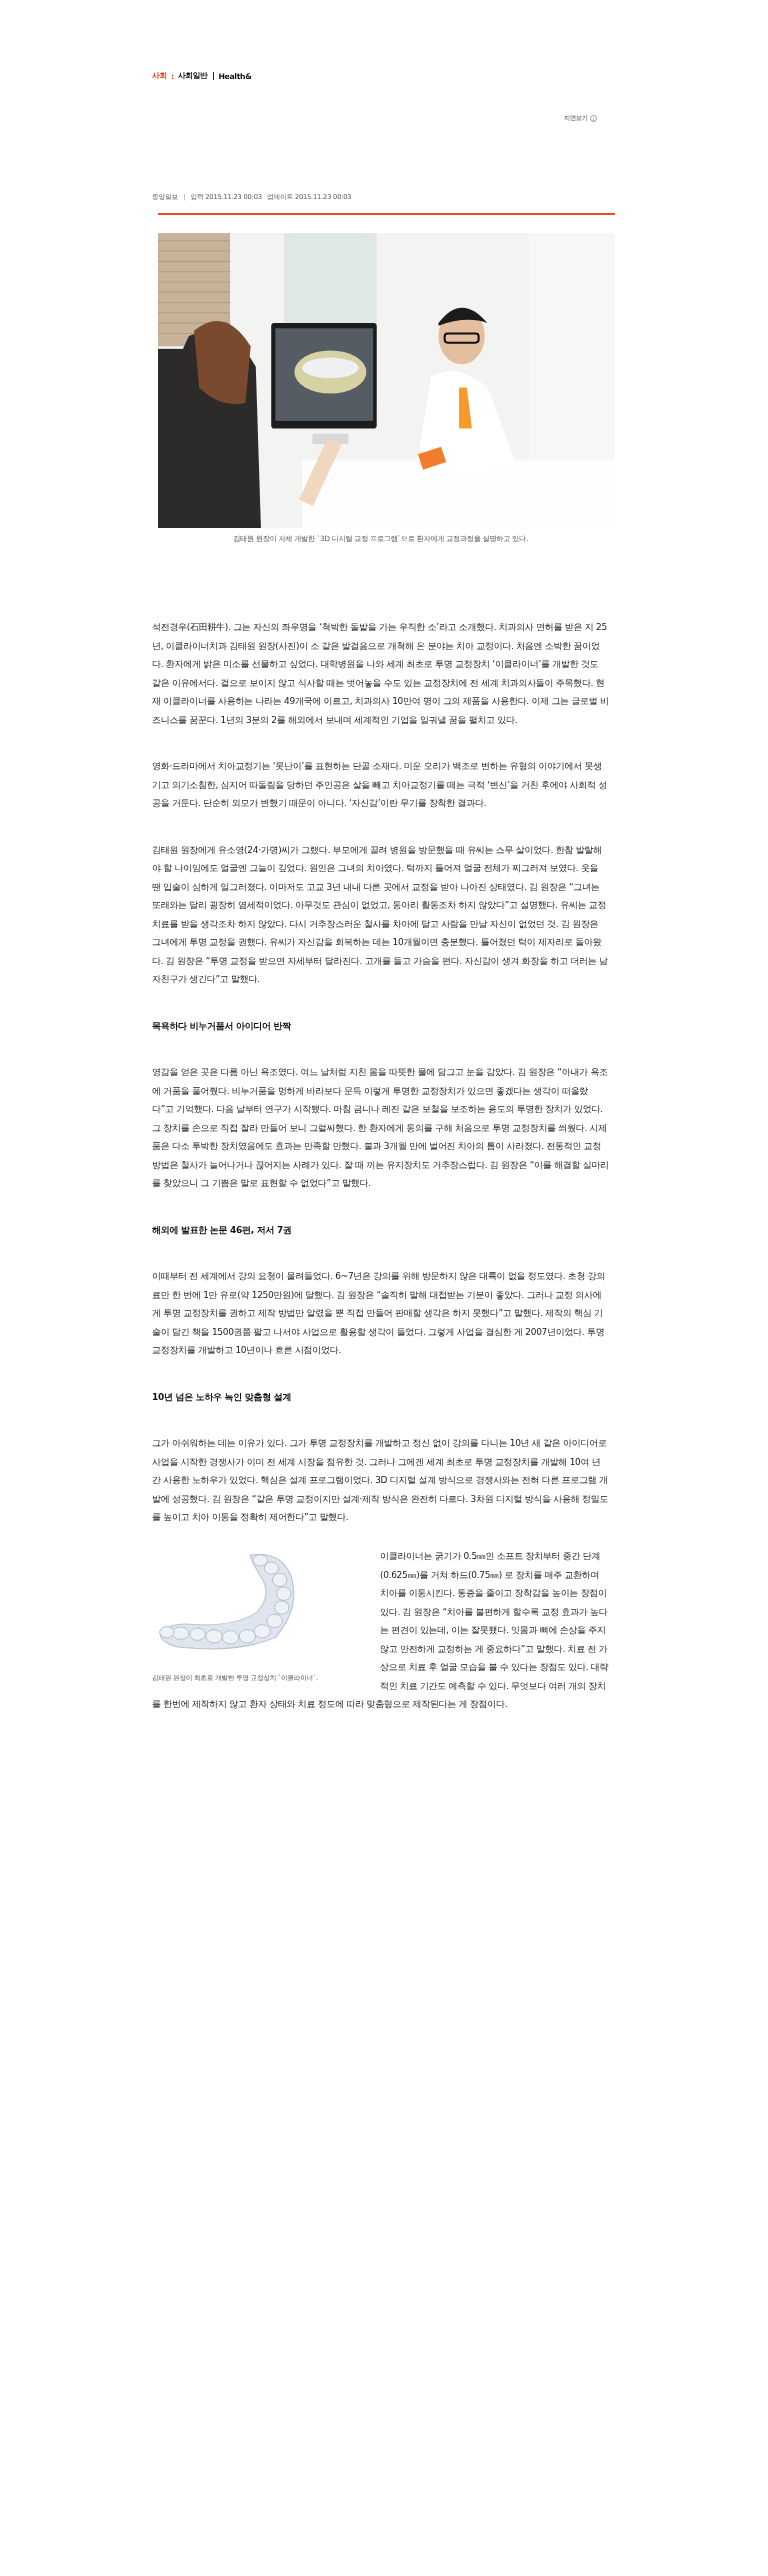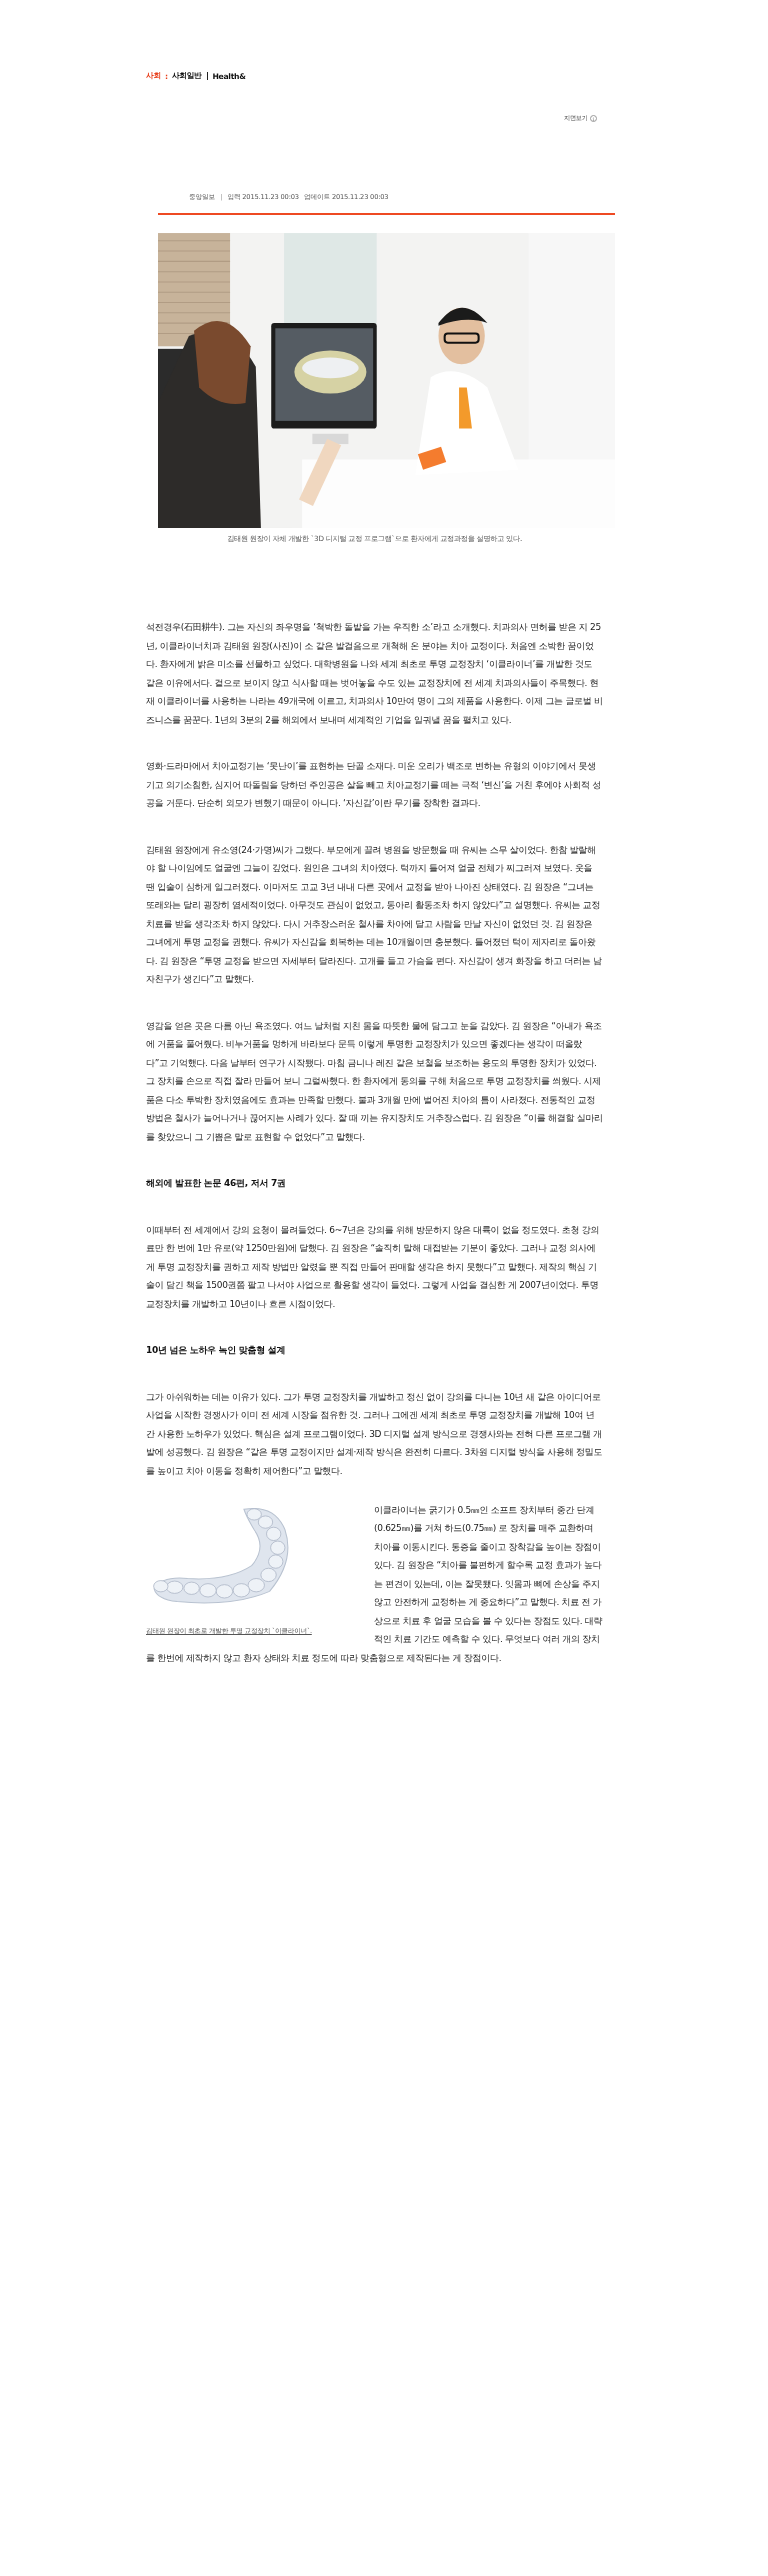--- a/index.html
+++ b/index.html
@@ -1,28 +1,28 @@
 <!DOCTYPE html>
 <html style="font-size:8.2px"><head>
 <meta charset="utf-8">
 <style>
   * { box-sizing: border-box; margin: 0; padding: 0; }
   html, body { width: 768px; background: #ffffff; }
   body { font-family: "DejaVu Sans", "Liberation Sans", sans-serif; color: #111; position: relative; min-height: 4054px; }
-  .col { position: absolute; left: 146px; width: 457px; }
+  .col { position: absolute; left: 152px; width: 457px; }
 
   .breadcrumb { top: 71px; font-size: 7.7px; font-weight: bold; letter-spacing: -0.3px; display: flex; align-items: center; gap: 2.1px; }
   .bc-main { color: #e8401c; }
   .bc-colon { color: #e8401c; margin: 0 2.1px; }
   .bc-sep { display: inline-block; width: 0.5px; height: 7.2px; background: #222; margin: 0 3.1px; }
 
   .paper-view { position: absolute; left: 564px; top: 114px; font-size: 6.2px; color: #444; display: flex; align-items: center; gap: 2.1px; letter-spacing: -0.3px; }
   .info-icon { width: 7.2px; height: 7.2px; border: 0.5px solid #999; border-radius: 50%; font-size: 5.2px; line-height: 6.2px; text-align: center; color: #777; font-family: "DejaVu Serif", serif; }
 
-  .meta { top: 193px; font-size: 6.7px; color: #555; letter-spacing: -0.2px; display: flex; gap: 5.2px; margin-left: 43px; }
+  .meta { top: 193px; font-size: 6.7px; color: #555; letter-spacing: -0.2px; display: flex; gap: 5.2px; }
   .meta .sep { color: #999; }
   .orange-rule { position: absolute; left: 158px; top: 213px; width: 457px; height: 2.1px; background: #ee4a23; }
 
   .photo { position: absolute; overflow: hidden; }
   .main-photo { left: 158px; top: 233px; width: 457px; height: 295px; background: linear-gradient(90deg, #d9d5cf 0%, #eeeeee 30%, #f4f4f4 60%, #e8e8e8 100%); }
   .caption { font-size: 7.2px; color: #555; letter-spacing: -0.3px; }
 
   .body-text { font-size: 9px; line-height: 18.5px; letter-spacing: -0.3px; color: #1a1a1a; }
   .body-text p { margin-bottom: 18.5px; margin-top: 28px; }
   .subhead { font-size: 9px; font-weight: bold; letter-spacing: -0.3px; color: #111; }
@@ -87,20 +87,21 @@
     <rect x="300" y="400" width="30" height="130" transform="rotate(25 315 465)" fill="#f0d7bf"></rect>
   </svg>
 </div>
 <div class="col caption" style="top:534px;text-align:center;">김태원 원장이 자체 개발한 `3D 디지털 교정 프로그램`으로 환자에게 교정과정을 설명하고 있다.</div>
 
 <div class="col body-text" style="top:590px;">
   <p>석전경우(石田耕牛). 그는 자신의 좌우명을 ‘척박한 돌밭을 가는 우직한 소’라고 소개했다. 치과의사 면허를 받은 지 25년, 이클라이너치과 김태원 원장(사진)이 소 같은 발걸음으로 개척해 온 분야는 치아 교정이다. 처음엔 소박한 꿈이었다. 환자에게 밝은 미소를 선물하고 싶었다. 대학병원을 나와 세계 최초로 투명 교정장치 ‘이클라이너’를 개발한 것도 같은 이유에서다. 겉으로 보이지 않고 식사할 때는 벗어놓을 수도 있는 교정장치에 전 세계 치과의사들이 주목했다. 현재 이클라이너를 사용하는 나라는 49개국에 이르고, 치과의사 10만여 명이 그의 제품을 사용한다. 이제 그는 글로벌 비즈니스를 꿈꾼다. 1년의 3분의 2를 해외에서 보내며 세계적인 기업을 일궈낼 꿈을 펼치고 있다.</p>
   <p>영화·드라마에서 치아교정기는 ‘못난이’를 표현하는 단골 소재다. 미운 오리가 백조로 변하는 유형의 이야기에서 못생기고 의기소침한, 심지어 따돌림을 당하던 주인공은 살을 빼고 치아교정기를 떼는 극적 ‘변신’을 거친 후에야 사회적 성공을 거둔다. 단순히 외모가 변했기 때문이 아니다. ‘자신감’이란 무기를 장착한 결과다.</p>
   <p>김태원 원장에게 유소영(24·가명)씨가 그랬다. 부모에게 끌려 병원을 방문했을 때 유씨는 스무 살이었다. 한참 발랄해야 할 나이임에도 얼굴엔 그늘이 깊었다. 원인은 그녀의 치아였다. 턱까지 틀어져 얼굴 전체가 찌그러져 보였다. 웃을 땐 입술이 심하게 일그러졌다. 이마저도 고교 3년 내내 다른 곳에서 교정을 받아 나아진 상태였다. 김 원장은 “그녀는 또래와는 달리 굉장히 염세적이었다. 아무것도 관심이 없었고, 동아리 활동조차 하지 않았다”고 설명했다. 유씨는 교정치료를 받을 생각조차 하지 않았다. 다시 거추장스러운 철사를 차아에 달고 사람을 만날 자신이 없었던 것. 김 원장은 그녀에게 투명 교정을 권했다. 유씨가 자신감을 회복하는 데는 10개월이면 충분했다. 틀어졌던 턱이 제자리로 돌아왔다. 김 원장은 “투명 교정을 받으면 자세부터 달라진다. 고개를 들고 가슴을 편다. 자신감이 생겨 화장을 하고 더러는 남자친구가 생긴다”고 말했다.</p>
 
+  <p class="subhead">목욕하다 비누거품서 아이디어 반짝</p>
   <p>영감을 얻은 곳은 다름 아닌 욕조였다. 여느 날처럼 지친 몸을 따뜻한 물에 담그고 눈을 감았다. 김 원장은 “아내가 욕조에 거품을 풀어줬다. 비누거품을 멍하게 바라보다 문득 이렇게 투명한 교정장치가 있으면 좋겠다는 생각이 떠올랐다”고 기억했다. 다음 날부터 연구가 시작됐다. 마침 금니나 레진 같은 보철을 보조하는 용도의 투명한 장치가 있었다. 그 장치를 손으로 직접 잘라 만들어 보니 그럴싸했다. 한 환자에게 동의를 구해 처음으로 투명 교정장치를 씌웠다. 시제품은 다소 투박한 장치였음에도 효과는 만족할 만했다. 불과 3개월 만에 벌어진 치아의 틈이 사라졌다. 전통적인 교정 방법은 철사가 늘어나거나 끊어지는 사례가 있다. 잘 때 끼는 유지장치도 거추장스럽다. 김 원장은 “이를 해결할 실마리를 찾았으니 그 기쁨은 말로 표현할 수 없었다”고 말했다.</p>
 
   <p class="subhead">해외에 발표한 논문 46편, 저서 7권</p>
   <p>이때부터 전 세계에서 강의 요청이 몰려들었다. 6~7년은 강의를 위해 방문하지 않은 대륙이 없을 정도였다. 초청 강의료만 한 번에 1만 유로(약 1250만원)에 달했다. 김 원장은 “솔직히 말해 대접받는 기분이 좋았다. 그러나 교정 의사에게 투명 교정장치를 권하고 제작 방법만 알렸을 뿐 직접 만들어 판매할 생각은 하지 못했다”고 말했다. 제작의 핵심 기술이 담긴 책을 1500권쯤 팔고 나서야 사업으로 활용할 생각이 들었다. 그렇게 사업을 결심한 게 2007년이었다. 투명 교정장치를 개발하고 10년이나 흐른 시점이었다.</p>
 
   <p class="subhead">10년 넘은 노하우 녹인 맞춤형 설계</p>
   <p>그가 아쉬워하는 데는 이유가 있다. 그가 투명 교정장치를 개발하고 정신 없이 강의를 다니는 10년 새 같은 아이디어로 사업을 시작한 경쟁사가 이미 전 세계 시장을 점유한 것. 그러나 그에겐 세계 최초로 투명 교정장치를 개발해 10여 년간 사용한 노하우가 있었다. 핵심은 설계 프로그램이었다. 3D 디지털 설계 방식으로 경쟁사와는 전혀 다른 프로그램 개발에 성공했다. 김 원장은 “같은 투명 교정이지만 설계·제작 방식은 완전히 다르다. 3차원 디지털 방식을 사용해 정밀도를 높이고 치아 이동을 정확히 제어한다”고 말했다.</p>
 
   <div style="overflow:hidden; margin-bottom:0;">
     <div style="float:left; width:201px; margin-right:27px;">
@@ -116,18 +117,18 @@
             <ellipse cx="238" cy="148" rx="15" ry="13"></ellipse>
             <ellipse cx="214" cy="168" rx="16" ry="13"></ellipse>
             <ellipse cx="185" cy="178" rx="16" ry="13"></ellipse>
             <ellipse cx="152" cy="180" rx="16" ry="13"></ellipse>
             <ellipse cx="120" cy="178" rx="16" ry="13"></ellipse>
             <ellipse cx="88" cy="174" rx="15" ry="12"></ellipse>
             <ellipse cx="55" cy="172" rx="16" ry="12"></ellipse>
             <ellipse cx="28" cy="170" rx="14" ry="11"></ellipse>
         </g>
       </svg>
-      <div class="caption" style="font-size:6.7px; line-height:13.4px; margin-top:2.1px;text-decoration:underline;">김태원 원장이 최초로 개발한 투명 교정장치 `이클라이너`.</div>
+      <div class="caption" style="font-size:6.7px; line-height:13.4px; margin-top:2.1px;">김태원 원장이 최초로 개발한 투명 교정장치 `이클라이너`.</div>
     </div>
     <p style="margin-top:2.1px; margin-bottom:18px;"><span>이클라이너는 굵기가 0.5㎜인 소프트 장치부터 중간 단계(0.625㎜)를 거쳐 하드(0.75㎜) 로 장치를 매주 교환하며 치아를 이동시킨다. 통증을 줄이고 장착감을 높이는 장점이 있다. 김 원장은 “치아를 불편하게 할수록 교정 효과가 높다는 편견이 있는데, 이는 잘못됐다. 잇몸과 뼈에 손상을 주지 않고 안전하게 교정하는 게 중요하다”고 말했다. 치료 전</span> <span>가상으로 치료 후 얼굴 모습을 볼 수 있다는 장점도 있다. 대략적인 치료 기간도 예측할 수 있다. 무엇보다 여러 개의 장치를 한번에 제작하지 않고 환자 상태와 치료 정도에 따라 맞춤형으로 제작된다는 게 장점이다.</span></p>
   </div>
 </div>
 
 
 </body></html>

